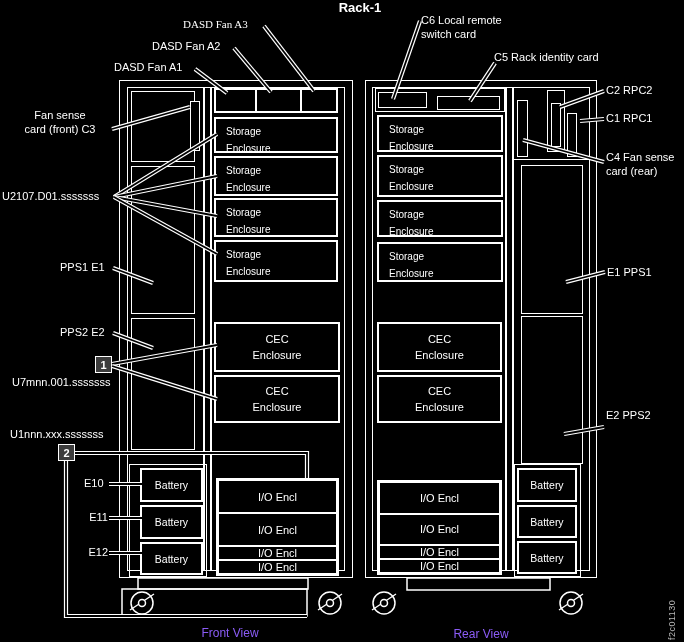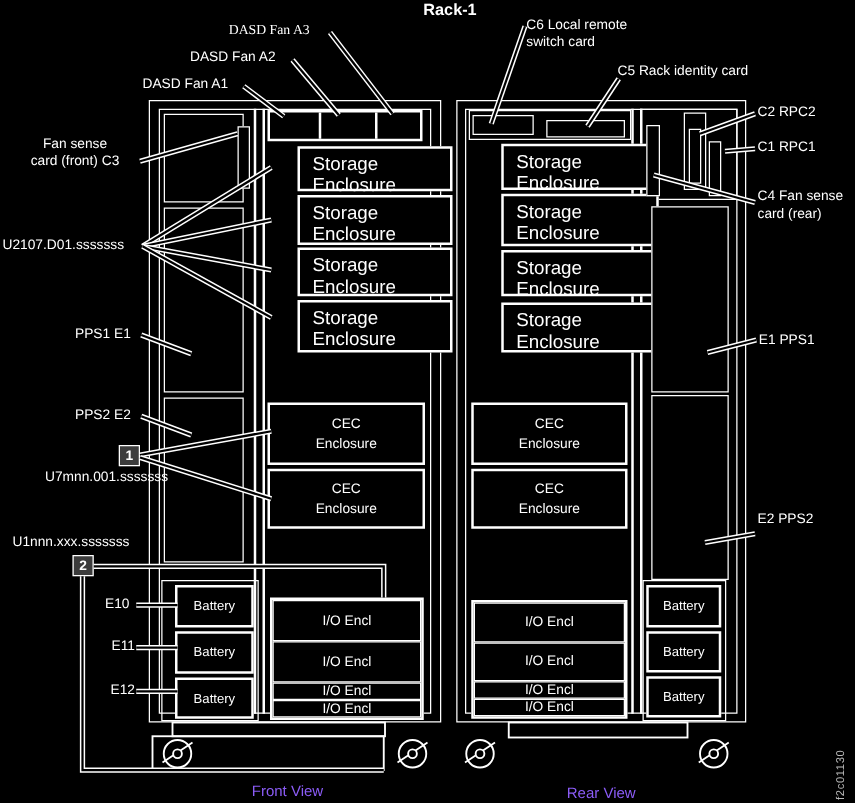--- a/index.html
+++ b/index.html
@@ -1,21 +1,21 @@
 <!DOCTYPE html>
 <html><head>
 <meta charset="utf-8">
 <style>
   html,body{margin:0;padding:0;background:#000;}
   #stage{position:relative;width:684px;height:642px;background:#000;overflow:hidden;
          font-family:"Liberation Sans",sans-serif;}
   .frame{position:absolute;border:1.5px solid #fff;box-sizing:border-box;}
   .box{position:absolute;border:2px solid #fff;background:#000;box-sizing:border-box;color:#fff;}
   .thin{border-width:1.5px;}
-  .se-text{font-size:15px;line-height:17px;padding:4px 0 0 10px;white-space:pre-line;margin-left:24px;}
+  .se-text{font-size:10px;line-height:17px;padding:4px 0 0 10px;white-space:pre-line;}
   .cec-text{font-size:11px;line-height:16px;display:flex;align-items:center;justify-content:center;
             text-align:center;white-space:pre-line;}
   .lbl{position:absolute;color:#fff;font-size:11px;line-height:13.5px;white-space:pre-line;z-index:5;}
   .badge{position:absolute;width:17px;height:17px;background:#3c3c3c;border:1.5px solid #fff;
          color:#fff;font-size:11px;font-weight:bold;display:flex;align-items:center;
          justify-content:center;box-sizing:border-box;z-index:5;}
   .vrail{position:absolute;width:1.5px;background:#fff;}
   .iogrid{position:absolute;border:2px solid #fff;box-sizing:border-box;display:grid;
           grid-template-columns:1fr;grid-template-rows:1fr 1fr;background:#000;}
   .iogrid>div{border:1px solid #fff;color:#fff;font-size:11px;display:flex;align-items:center;
@@ -127,21 +127,21 @@
 
   <div class="lbl" style="left:183px;top:18px;font-family:Liberation Serif, serif;">DASD Fan A3</div>
   <div class="lbl" style="left:152px;top:40px;">DASD Fan A2</div>
   <div class="lbl" style="left:114px;top:61px;">DASD Fan A1</div>
   <div class="lbl" style="left:5px;top:109px;width:110px;text-align:center;">Fan sense
 card (front) C3</div>
   <div class="lbl" style="left:2px;top:190px;">U2107.D01.sssssss</div>
   <div class="lbl" style="left:60px;top:261px;">PPS1 E1</div>
   <div class="lbl" style="left:60px;top:326px;">PPS2 E2</div>
   <div class="badge" style="left:95px;top:356px;">1</div>
-  <div class="lbl" style="left:12px;top:376px;margin-left:24px;">U7mnn.001.sssssss</div>
+  <div class="lbl" style="left:12px;top:376px;">U7mnn.001.sssssss</div>
   <div class="lbl" style="left:10px;top:428px;">U1nnn.xxx.sssssss</div>
   <div class="badge" style="left:58px;top:444px;">2</div>
   <div class="lbl" style="left:84px;top:477px;width:24px;text-align:left;">E10</div>
   <div class="lbl" style="left:84px;top:511px;width:24px;text-align:right;">E11</div>
   <div class="lbl" style="left:84px;top:546px;width:24px;text-align:right;">E12</div>
 
   <div class="lbl" style="left:421px;top:14px;">C6 Local remote
 switch card</div>
   <div class="lbl" style="left:494px;top:51px;">C5 Rack identity card</div>
   <div class="lbl" style="left:606px;top:84px;">C2 RPC2</div>

